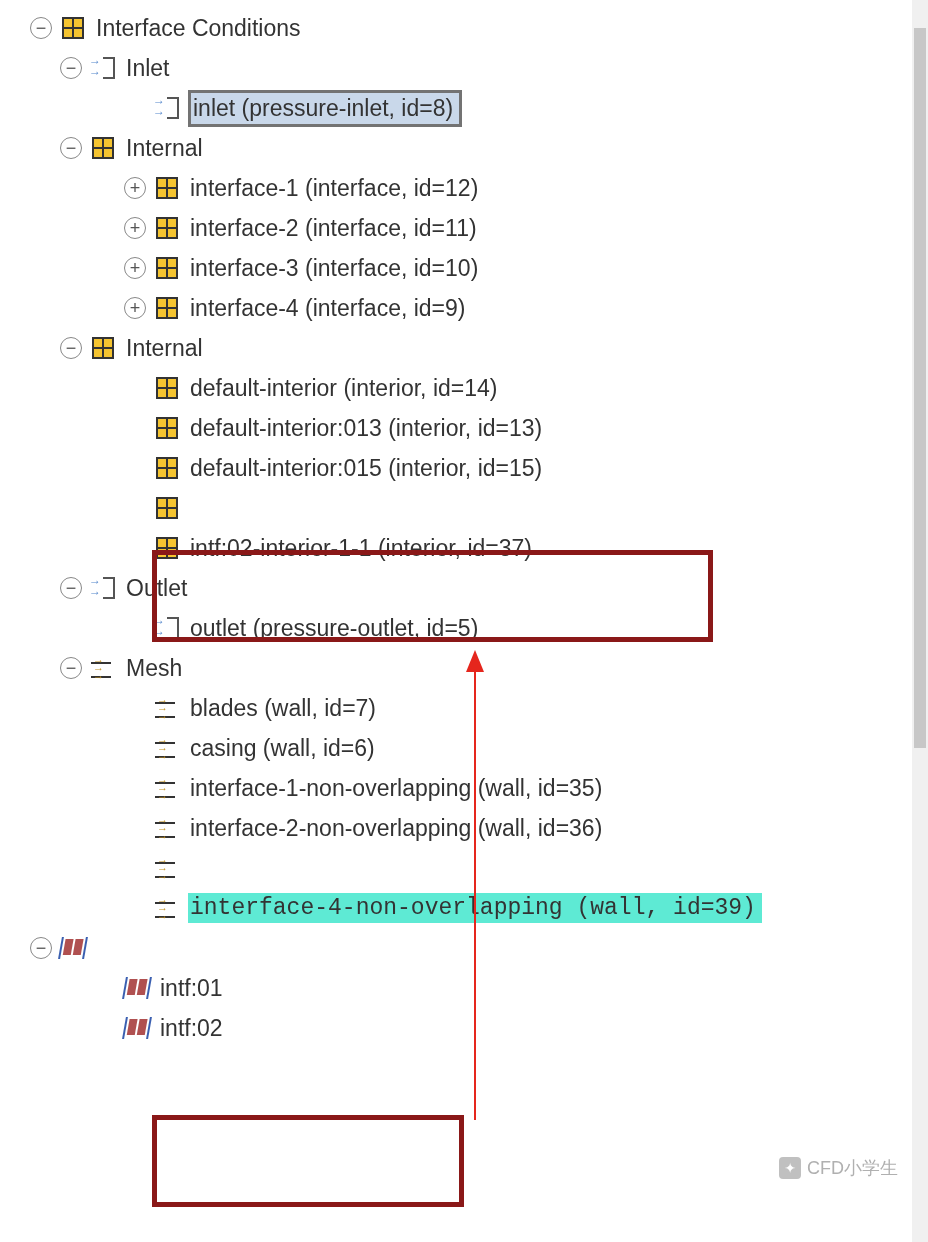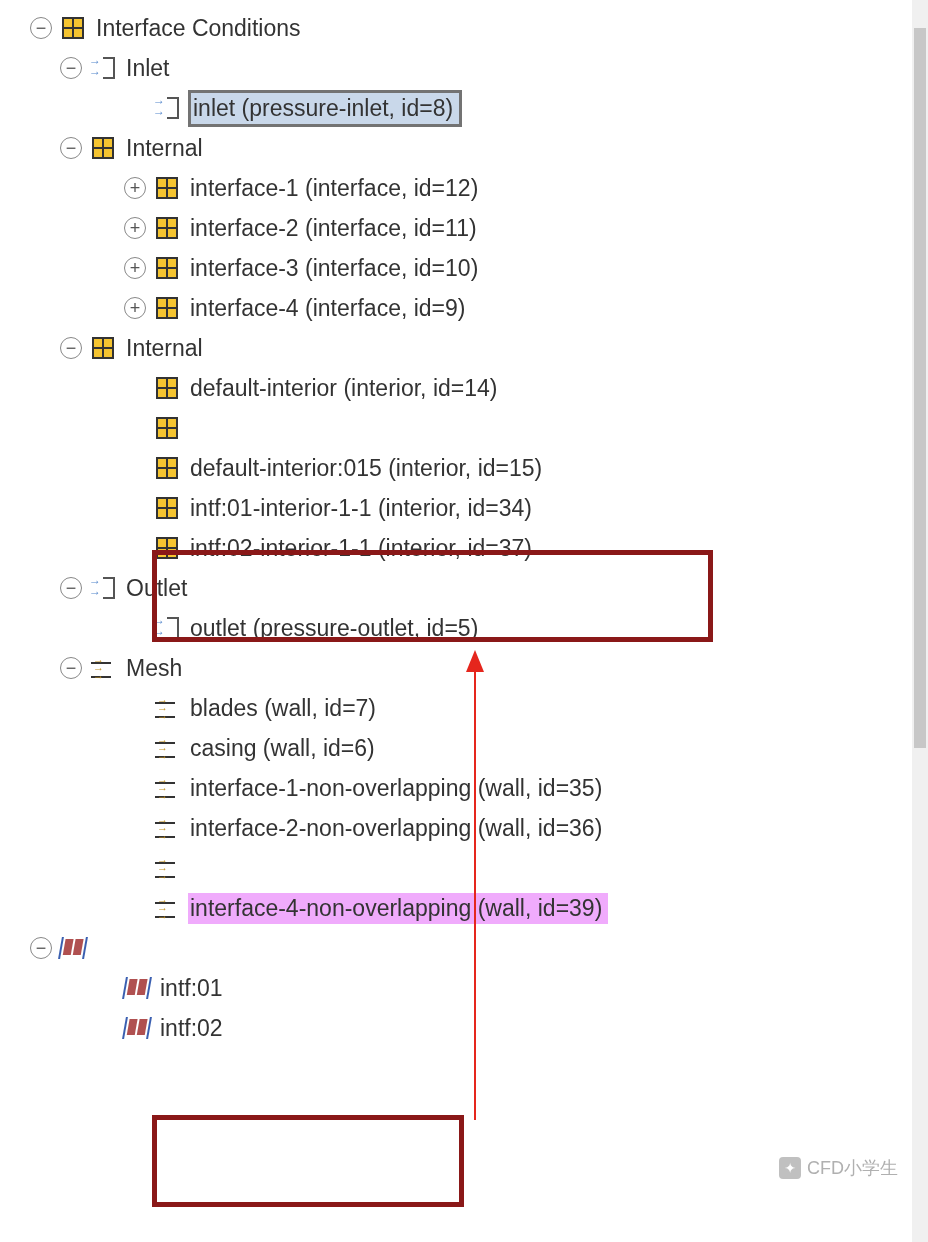--- a/index.html
+++ b/index.html
@@ -40,21 +40,21 @@
     background: #fff;
     flex-shrink: 0;
   }
   .ind { display:inline-block; flex-shrink:0; }
   .w30 { width: 30px; }
   .w60 { width: 60px; }
   .w124 { width: 124px; }
   .w154 { width: 154px; }
   .label { padding: 2px 6px 2px 2px; }
   .sel { background: #c9d8ea; border: 3px solid #737373; }
-  .hov { background: #f0abfc; }
+  .hov { background: #5eead4; font-family: Liberation Mono, monospace; }
   .icon {
     width: 26px;
     height: 26px;
     margin-right: 8px;
     flex-shrink: 0;
     display: inline-flex;
     align-items: center;
     justify-content: center;
   }
   
@@ -255,34 +255,34 @@
     <span class="icon">
         <span class="ico-grid"></span>
       </span>
     <span class="label">default-interior (interior, id=14)</span>
   </div>
   <div class="row">
     <span class="ind w154"></span>
     <span class="icon">
         <span class="ico-grid"></span>
       </span>
+    <span class="label">default-interior:013 (interior, id=13)</span>
   </div>
   <div class="row">
     <span class="ind w154"></span>
     <span class="icon">
         <span class="ico-grid"></span>
       </span>
     <span class="label">default-interior:015 (interior, id=15)</span>
   </div>
   <div class="row">
     <span class="ind w154"></span>
     <span class="icon">
         <span class="ico-grid"></span>
       </span>
-    <span class="label">intf:01-interior-1-1 (interior, id=34)</span>
   </div>
   <div class="row">
     <span class="ind w154"></span>
     <span class="icon">
         <span class="ico-grid"></span>
       </span>
     <span class="label">intf:02-interior-1-1 (interior, id=37)</span>
   </div>
 
   <div class="row">

